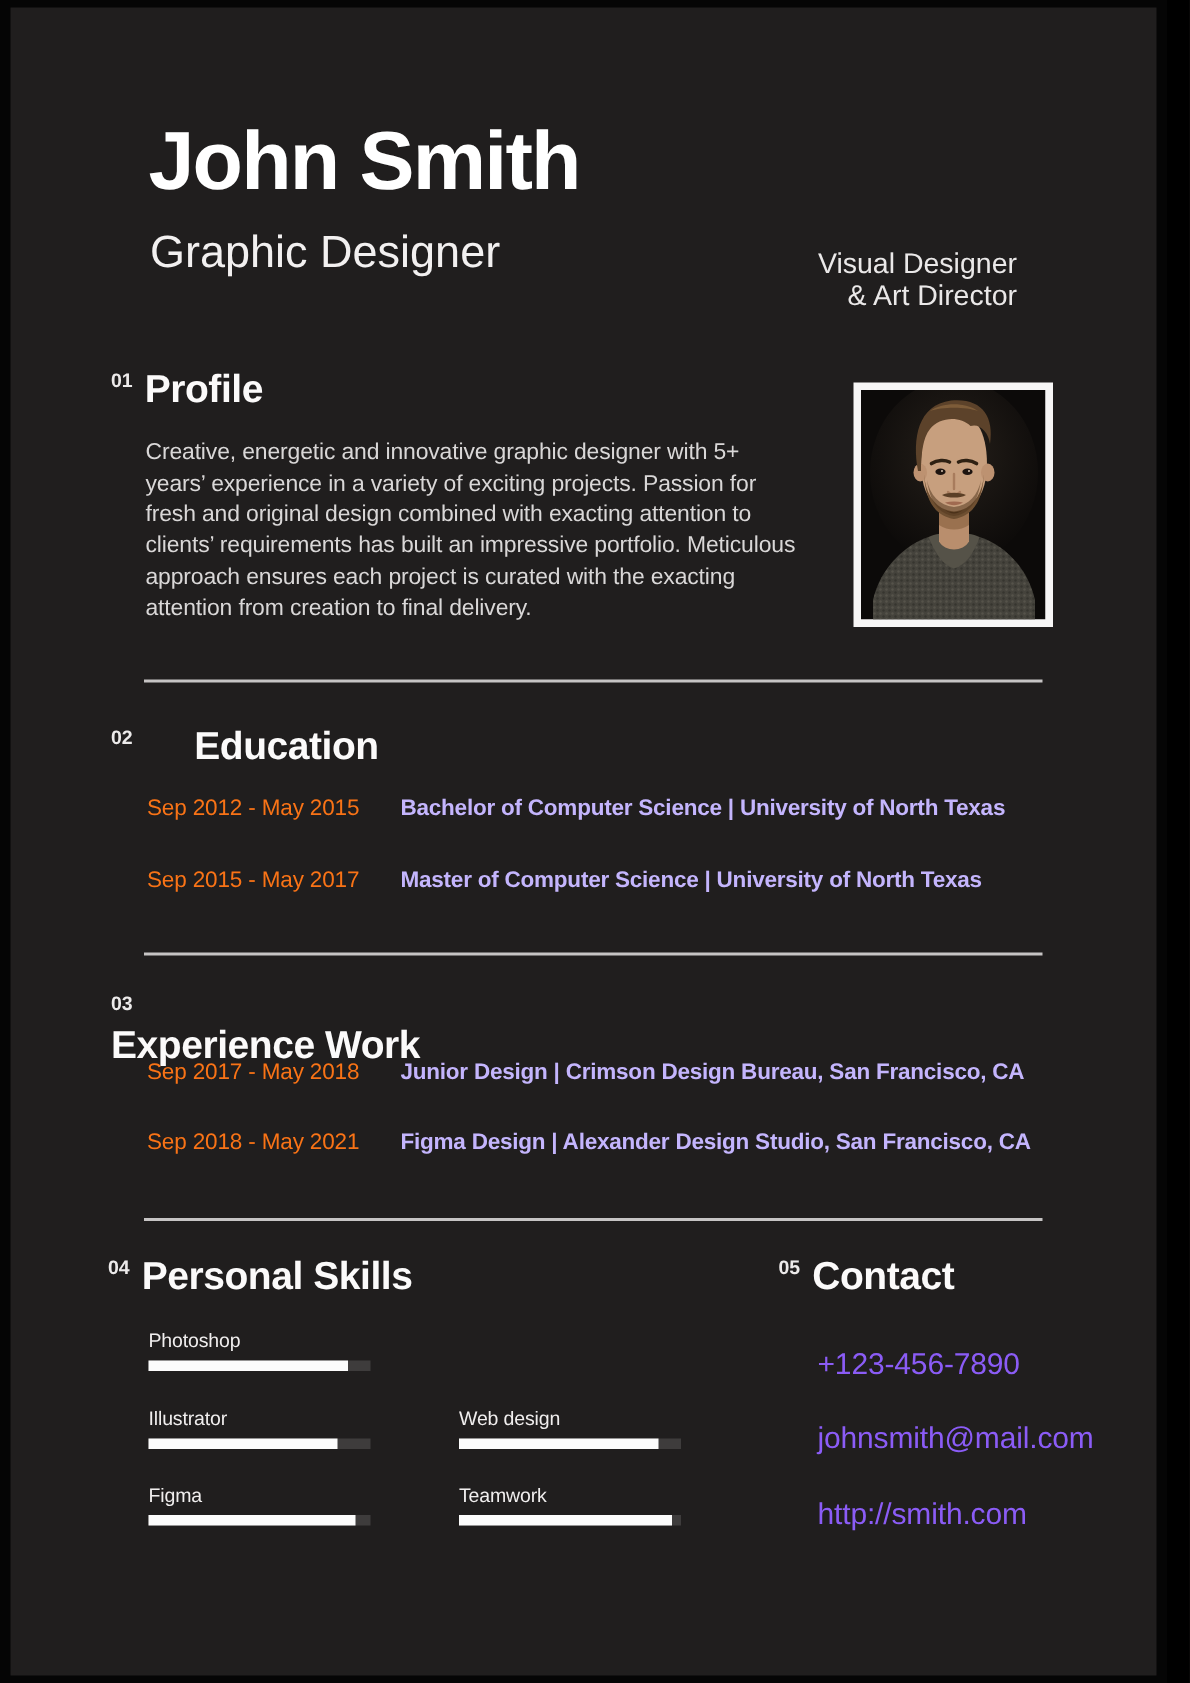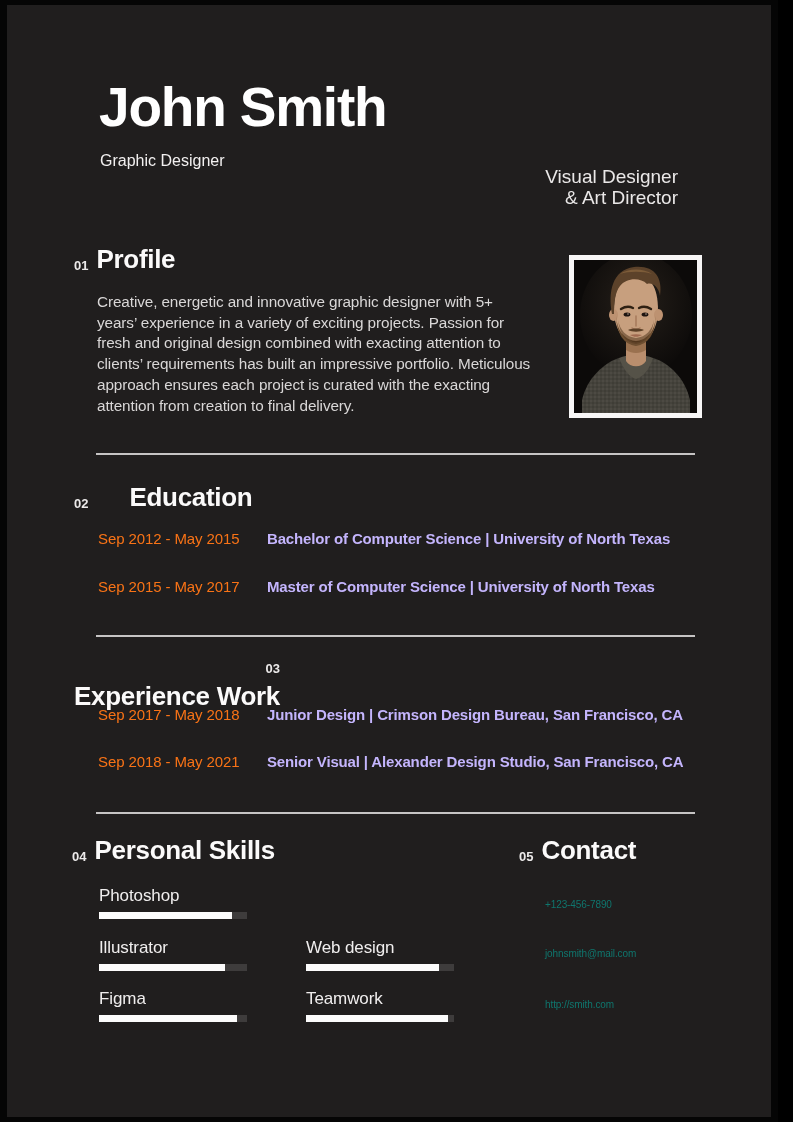--- a/index.html
+++ b/index.html
@@ -12,28 +12,28 @@
     background:#201e1e;
   }
   
   .name {
     position:absolute; left:99px; top:80px; margin:0;
     font-size:55px; font-weight:800; letter-spacing:-1.2px;
     color:#ffffff; line-height:1; white-space:nowrap;
   }
   .job-title {
     position:absolute; left:100px; top:152px;
-    font-size:16px; font-weight:500; color:#f2f0f0; line-height:1.1;
+    font-size:30px; font-weight:500; color:#f2f0f0; line-height:1.1;
   }
   .tagline {
     position:absolute; right:100px; top:166px; text-align:right;
     font-size:19px; line-height:21px; font-weight:500; color:#eae8e8;
   }
   
-  .sec-head { position:absolute; display:flex; align-items:flex-end; gap:8px; }
+  .sec-head { position:absolute; display:flex; align-items:flex-start; gap:8px; }
   .sec-num  { font-size:13px; font-weight:600; color:#eceaea; line-height:1; margin-top:1px; }
   .sec-head h2 {
     margin:0; font-size:26px; font-weight:700; color:#fbfafa;
     line-height:1; letter-spacing:-0.3px; white-space:nowrap;
   }
   .profile-head    { left:74px;  top:246px; }
   .education-head  { left:74px;  top:484px;gap:41px; }
   .experience-head { left:74px;  top:661px;flex-direction:column; }
   .skills-head     { left:72px;  top:837px; }
   .contact-head    { left:519px; top:837px; }
@@ -59,31 +59,31 @@
   }
   .row .desc {
     position:absolute; left:267px; font-weight:700; color:#c4b5fd;
     letter-spacing:-0.15px; white-space:nowrap;
   }
   .edu-row-1 { top:530px; } .edu-row-2 { top:578px; }
   .exp-row-1 { top:706px; } .exp-row-2 { top:753px; }
   
   .skill { position:absolute; width:148px; }
   .skill-label {
-    font-size:17px; font-weight:500; color:#f0eeee;
+    font-size:13px; font-weight:500; color:#f0eeee;
     letter-spacing:-0.1px; white-space:nowrap;
   }
   .bar { margin-top:6px; width:148px; height:7px; background:#3e3c3c; }
   .bar-fill { height:100%; background:#fcfcfc; }
   .s-c1 { left:99px; }  .s-c2 { left:306px; }
   .s-r1 { top:886px; }  .s-r2 { top:938px; }  .s-r3 { top:989px; }
   
   .contact-item {
-    position:absolute; left:545px; font-size:10px; font-weight:500;
-    color:#0f766e; letter-spacing:-0.1px; white-space:nowrap;
+    position:absolute; left:545px; font-size:20px; font-weight:500;
+    color:#8b5cf6; letter-spacing:-0.1px; white-space:nowrap;
   }
   .c-r1 { top:899px; } .c-r2 { top:948px; } .c-r3 { top:999px; }
 </style>
 </head>
 <body>
 
 <div class="page">
   <div class="canvas"></div>
 
   <h1 class="name">John Smith</h1>
@@ -166,21 +166,21 @@
   <div class="sec-head experience-head">
     <span class="sec-num">03</span>
     <h2>Experience Work</h2>
   </div>
   <div class="row exp-row-1">
     <span class="date">Sep 2017 - May 2018</span>
     <span class="desc">Junior Design | Crimson Design Bureau, San Francisco, CA</span>
   </div>
   <div class="row exp-row-2">
     <span class="date">Sep 2018 - May 2021</span>
-    <span class="desc">Senior Visual | Alexander Design Studio, San Francisco, CA</span>
+    <span class="desc">Figma Design | Alexander Design Studio, San Francisco, CA</span>
   </div>
 
   <div class="divider d3"></div>
 
   <div class="sec-head skills-head">
     <span class="sec-num">04</span>
     <h2>Personal Skills</h2>
   </div>
 
   <div class="skill s-c1 s-r1">

